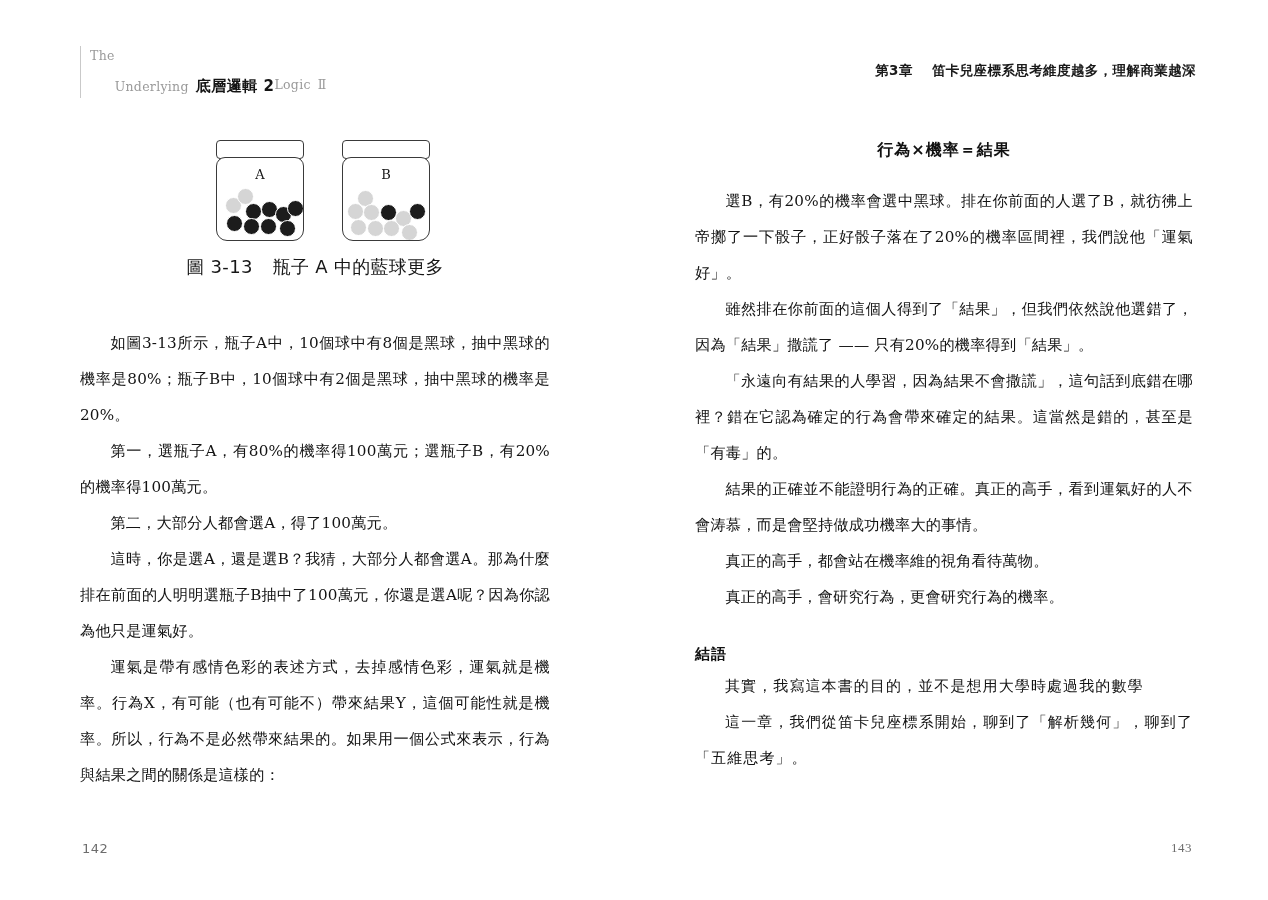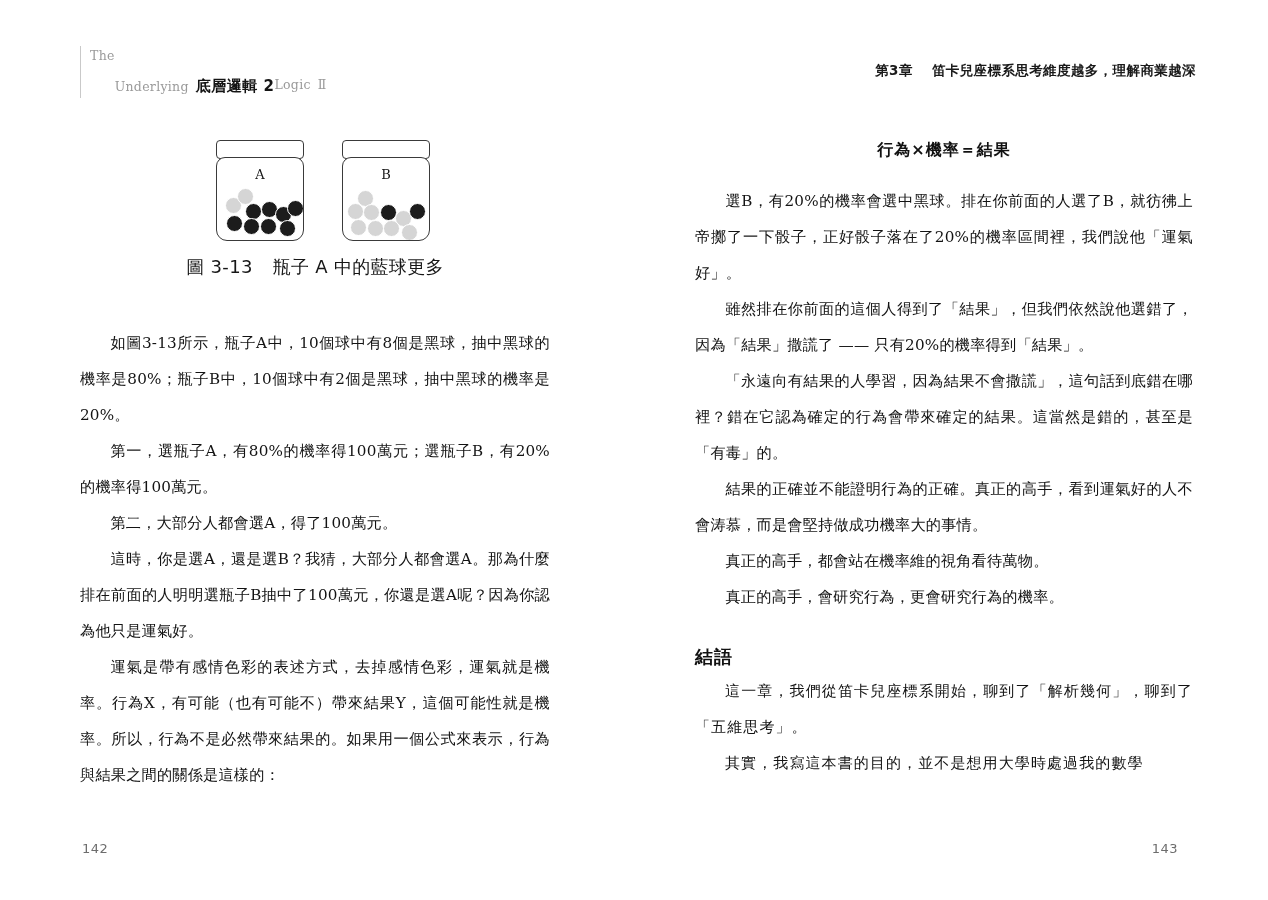--- a/index.html
+++ b/index.html
@@ -179,21 +179,21 @@
     text-align: center;
     font-family: "DejaVu Sans", "Liberation Sans", sans-serif;
     font-size: 16px;
     font-weight: bold;
     letter-spacing: 1px;
     color: #111111;
     margin: 0 0 22px 0;
   }
   .section-head {
     font-family: "DejaVu Sans", "Liberation Sans", sans-serif;
-    font-size: 18px;
+    font-size: 15px;
     font-weight: bold;
     letter-spacing: 1px;
     color: #111111;
     margin: 30px 0 4px 0;
   }
   .kai p.para {
     font-family: "DejaVu Serif", "Liberation Serif", serif;
     letter-spacing: 1.1px;
     font-size: 15px;
   }
@@ -201,21 +201,21 @@
   
   .folio {
     position: absolute;
     bottom: 44px;
     font-family: "DejaVu Sans", "Liberation Sans", sans-serif;
     font-size: 13px;
     color: #6d6d6d;
     letter-spacing: 0.5px;
   }
   .folio.left { left: 82px; }
-  .folio.right { right: 90px; }
+  .folio.right { right: 76px; font-family: Liberation Serif, serif; }
 </style>
 </head>
 <body>
 
 <div class="page">
 
   <div class="runhead-left">
     <div class="runhead-rule"></div>
     <div class="booklogo">
       <div class="en">The</div>
@@ -297,22 +297,22 @@
 
     <p class="para">選B，有20%的機率會選中黑球。排在你前面的人選了B，就彷彿上帝擲了一下骰子，正好骰子落在了20%的機率區間裡，我們說他「運氣好」。</p>
     <p class="para">雖然排在你前面的這個人得到了「結果」，但我們依然說他選錯了，因為「結果」撒謊了 —— 只有20%的機率得到「結果」。</p>
     <p class="para">「永遠向有結果的人學習，因為結果不會撒謊」，這句話到底錯在哪裡？錯在它認為確定的行為會帶來確定的結果。這當然是錯的，甚至是「有毒」的。</p>
     <p class="para">結果的正確並不能證明行為的正確。真正的高手，看到運氣好的人不會涛慕，而是會堅持做成功機率大的事情。</p>
     <p class="para">真正的高手，都會站在機率維的視角看待萬物。</p>
     <p class="para">真正的高手，會研究行為，更會研究行為的機率。</p>
 
     <div class="section-head">結語</div>
     <div class="kai">
+      <p class="para">其實，我寫這本書的目的，並不是想用大學時處過我的數學</p>
       <p class="para">這一章，我們從笛卡兒座標系開始，聊到了「解析幾何」，聊到了「五維思考」。</p>
-      <p class="para">其實，我寫這本書的目的，並不是想用大學時處過我的數學</p>
     </div>
 
   </div>
 
   <div class="folio left">142</div>
   <div class="folio right">143</div>
 
 </div>
 
 </body></html>

